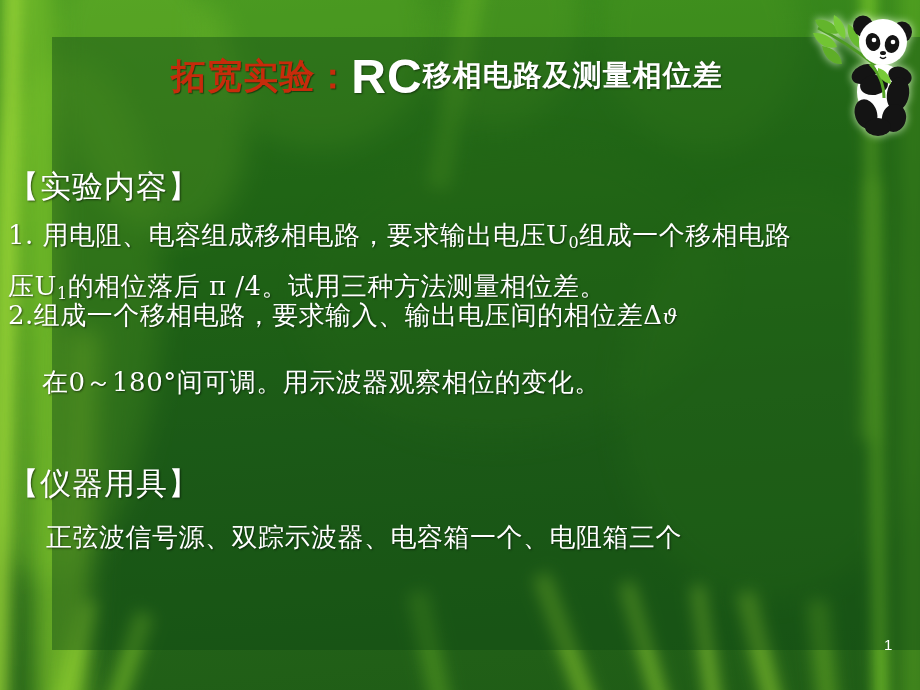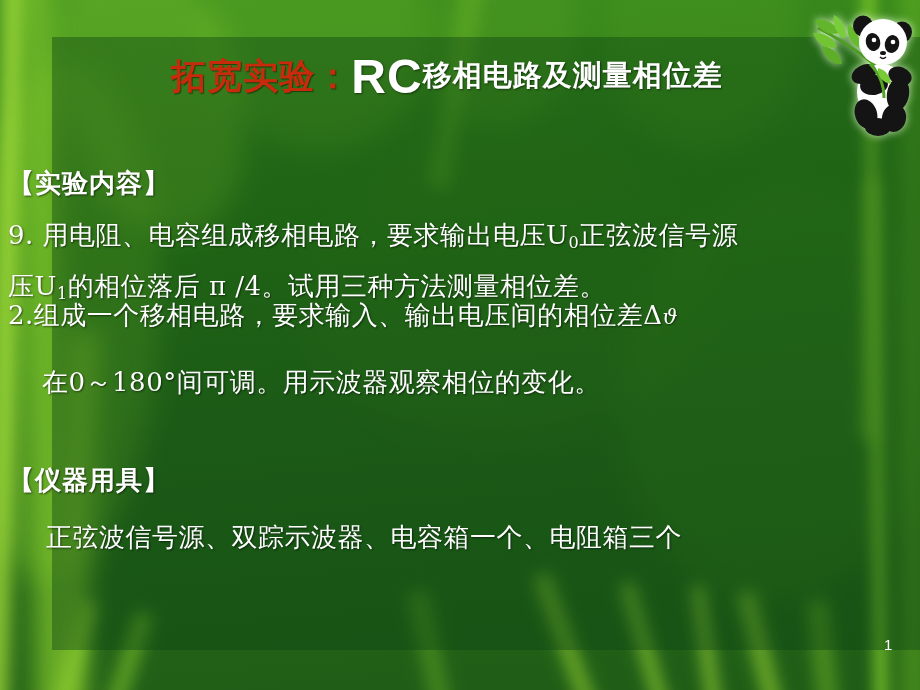--- a/index.html
+++ b/index.html
@@ -127,22 +127,22 @@
 
   
   .body-text {
     position: absolute;
     color: #ffffff;
     font-family: "DejaVu Serif", serif;
     text-shadow: 1px 1px 2px rgba(0,0,0,.55);
     white-space: nowrap;
   }
   .sec-head {
-    font-size: 26px;
-    font-weight: 700;
+    font-size: 31px;
+    font-weight: 400;
     letter-spacing: 1px;
   }
   .para {
     font-size: 26px;
     letter-spacing: .5px;
   }
   sub {
     font-size: 0.62em;
     vertical-align: -0.25em;
   }
@@ -243,21 +243,21 @@
       <ellipse cx="66" cy="121" rx="13" ry="9" fill="#141414"></ellipse>
 
       <path d="M58 58 C66 66 72 78 72 92" stroke="#55a526" stroke-width="3" fill="none"></path>
       <path d="M66 62 C74 64 79 71 79 78 C71 77 65 70 66 62 Z" fill="#78ca38"></path>
     </svg>
   </div>
 
   <div class="body-text sec-head" style="left:8px; top:166px;">【实验内容】</div>
 
   <div class="body-text para" style="left:8px; top:218px;">
-    <span>9. 用电阻、电容组成移相电路，要求输出电压U</span><sub>0</sub><span>正弦波信号源</span>
+    <span>1. 用电阻、电容组成移相电路，要求输出电压U</span><sub>0</sub><span>组成一个移相电路</span>
   </div>
 
   <div class="body-text para" style="left:8px; top:269px;">
     <span>压U</span><sub>1</sub><span>的相位落后 π /4。试用三种方法测量相位差。</span>
   </div>
 
   <div class="body-text para" style="left:8px; top:298px;">
     <span>2.组成一个移相电路，要求输入、输出电压间的相位差Δ</span><span class="ital">ϑ</span>
   </div>
 

